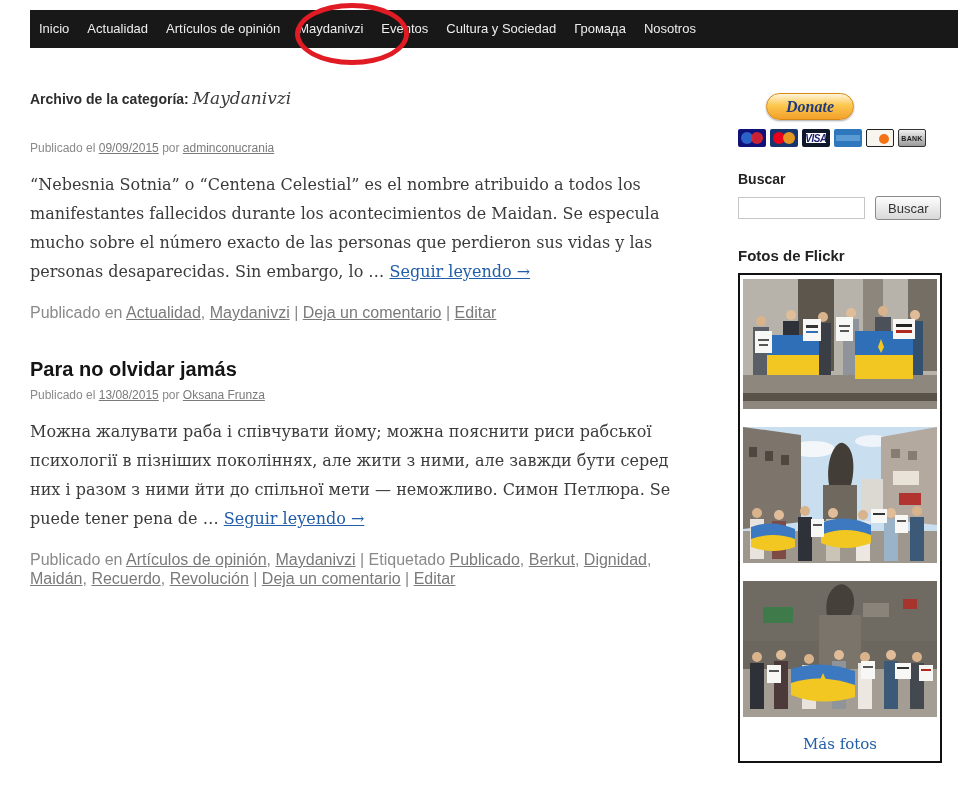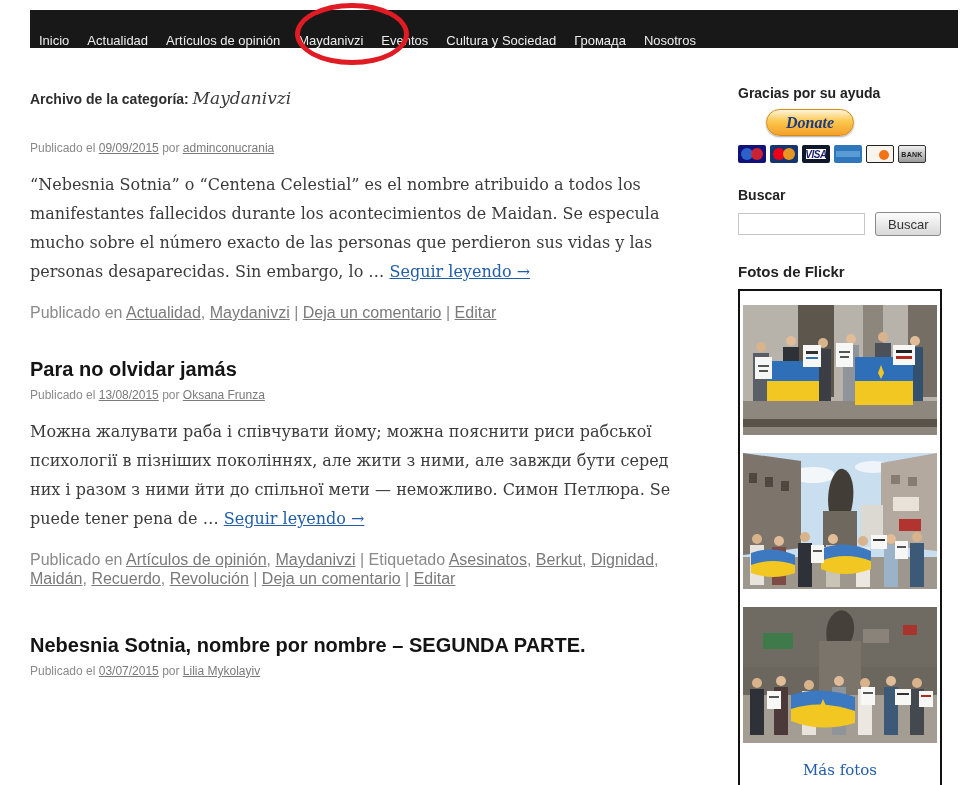--- a/index.html
+++ b/index.html
@@ -8,21 +8,21 @@
     position:relative; width:973px; height:785px; overflow:hidden;
     background:#fff; font-family:"Liberation Sans", sans-serif; color:#3b3b3b;
   }
 
   
   .navbar {
     position:absolute; left:30px; top:10px; width:928px; height:38px;
     background:#181818; display:flex; align-items:stretch;
   }
   .nav-item {
-    color:#ededed; font-size:13px; line-height:38px; padding:12px 9px;
+    color:#ededed; font-size:13px; line-height:38px; padding:0 9px;
     text-decoration:none; white-space:nowrap; cursor:pointer;
   }
   .annotation-circle {
     position:absolute; left:295px; top:3px; width:114px; height:62px;
     border:5px solid #e01b24; border-radius:50%; z-index:6; pointer-events:none;
   }
 
   
   .main { position:absolute; left:30px; top:48px; width:662px; }
   .archive-line { margin-top:40px; font-size:14px; }
@@ -90,21 +90,21 @@
     font-size:13px; padding:0 4px; outline:none;
   }
   .search-btn {
     margin-left:10px; height:24px; padding:0 12px; font-size:13px; color:#333;
     background:linear-gradient(#fdfdfd,#d8d8d8); border:1px solid #8a8a8a;
     border-radius:3px; cursor:pointer;
   }
 
   .flickr-h { margin-top:27px; }
   .photo-box {
-    margin-top:9px; width:204px; border:2px solid #111; background:#fff; padding:14px 3px 6px 3px;
+    margin-top:9px; width:204px; border:2px solid #111; background:#fff; padding:4px 3px 6px 3px;
   }
   .photo-link { display:block; margin-bottom:18px; cursor:pointer; font-size:0; }
   .photo-link svg { display:block; }
   .more-photos {
     display:block; text-align:center; margin-top:14px; margin-bottom:2px;
     font-family:"DejaVu Serif", serif; font-size:15px; color:#215da8; cursor:pointer;
   }
 </style>
 </head>
 <body>
@@ -144,39 +144,28 @@
 
     <div class="post post-2">
       <div class="post-title">Para no olvidar jamás</div>
       <div class="post-meta">
         <span>Publicado el</span>
         <a>13/08/2015</a>
         <span>por</span>
         <a>Oksana Frunza</a>
       </div>
       <div class="post-excerpt"><span>Можна жалувати раба і співчувати йому; можна пояснити риси рабської психології в пізніших поколіннях, але жити з ними, але завжди бути серед них і разом з ними йти до спільної мети — неможливо. Симон Петлюра. Se puede tener pena de … </span><a class="read-more">Seguir leyendo →</a></div>
-      <div class="post-footer">Publicado en <a>Artículos de opinión</a>, <a>Maydanivzi</a> | Etiquetado <a>Asesinatos</a>, <a>Berkut</a>, <a>Dignidad</a>, <a>Maidán</a>, <a>Recuerdo</a>, <a>Revolución</a> | <a>Deja un comentario</a> | <a>Editar</a></div>
-    </div>
-
-    <div class="post post-3">
-      <div class="post-title">Nebesnia Sotnia, nombre por nombre – SEGUNDA PARTE.</div>
-      <div class="post-meta">
-        <span>Publicado el</span>
-        <a>03/07/2015</a>
-        <span>por</span>
-        <a>Lilia Mykolayiv</a>
-      </div>
-
-    </div>
+      <div class="post-footer">Publicado en <a>Artículos de opinión</a>, <a>Maydanivzi</a> | Etiquetado <a>Publicado</a>, <a>Berkut</a>, <a>Dignidad</a>, <a>Maidán</a>, <a>Recuerdo</a>, <a>Revolución</a> | <a>Deja un comentario</a> | <a>Editar</a></div>
+    </div>
+
 
   </div>
 
   <div class="sidebar">
 
-    <div class="side-h">Gracias por su ayuda</div>
     <button class="donate-btn">Donate</button>
     <div class="cards-row">
         <div class="card card-maestro"></div>
         <div class="card card-mastercard"></div>
         <div class="card card-visa">
           <span>VISA</span>
         </div>
         <div class="card card-amex"></div>
         <div class="card card-discover"></div>
         <div class="card card-bank">

